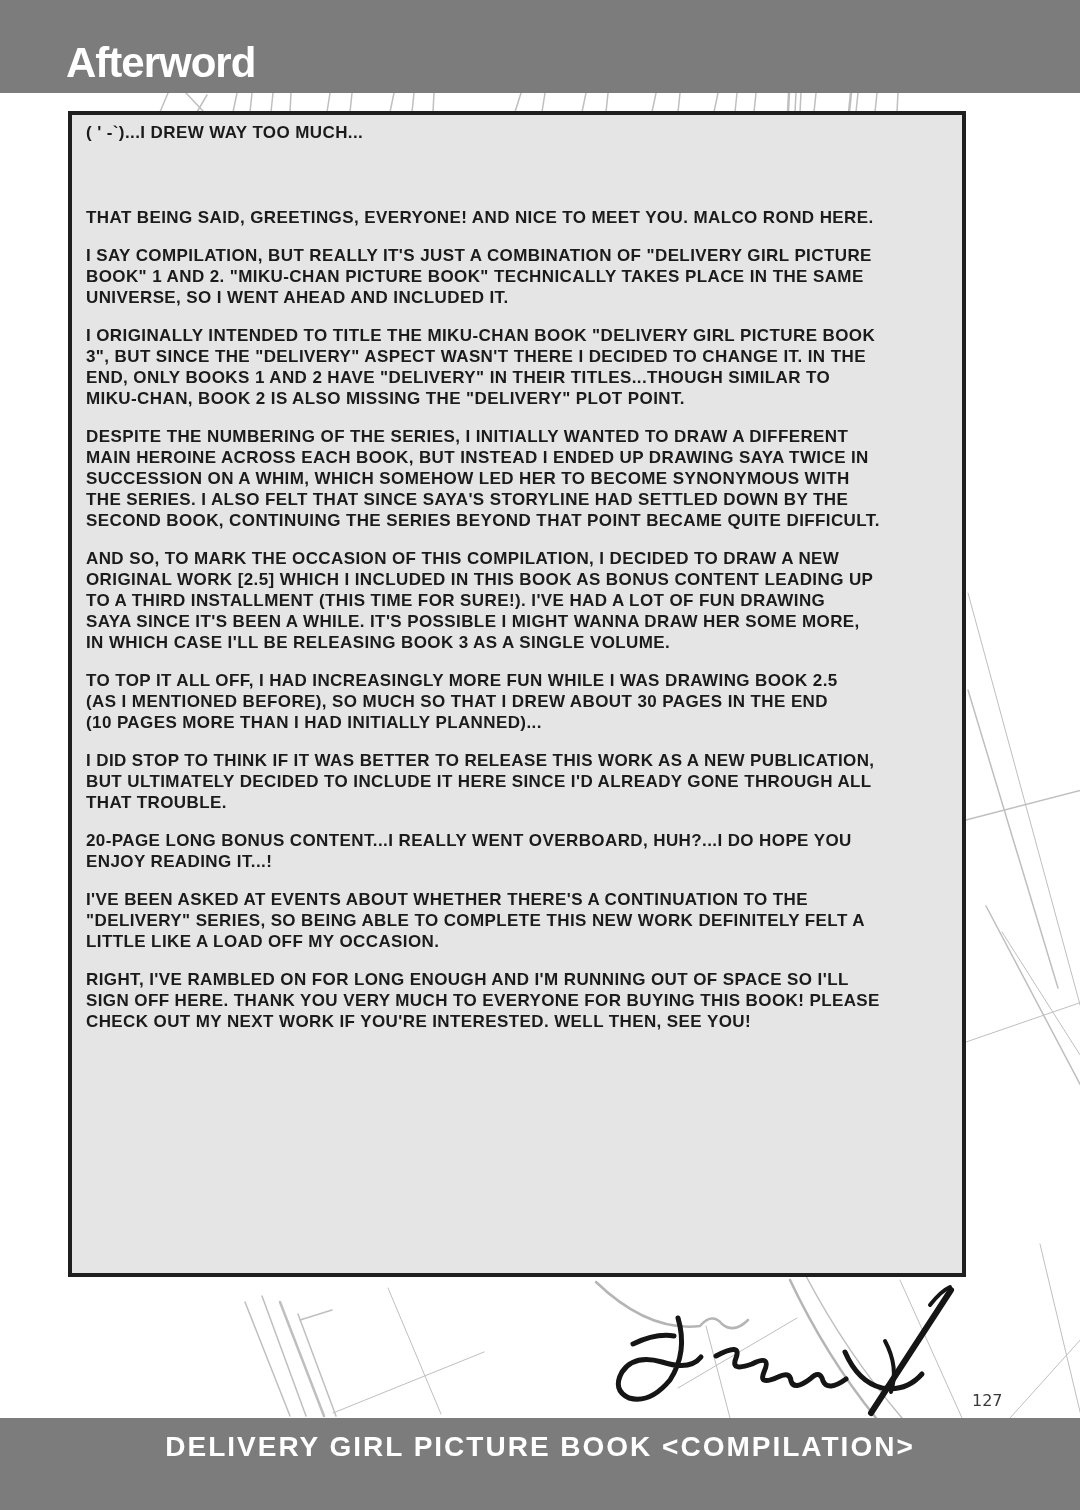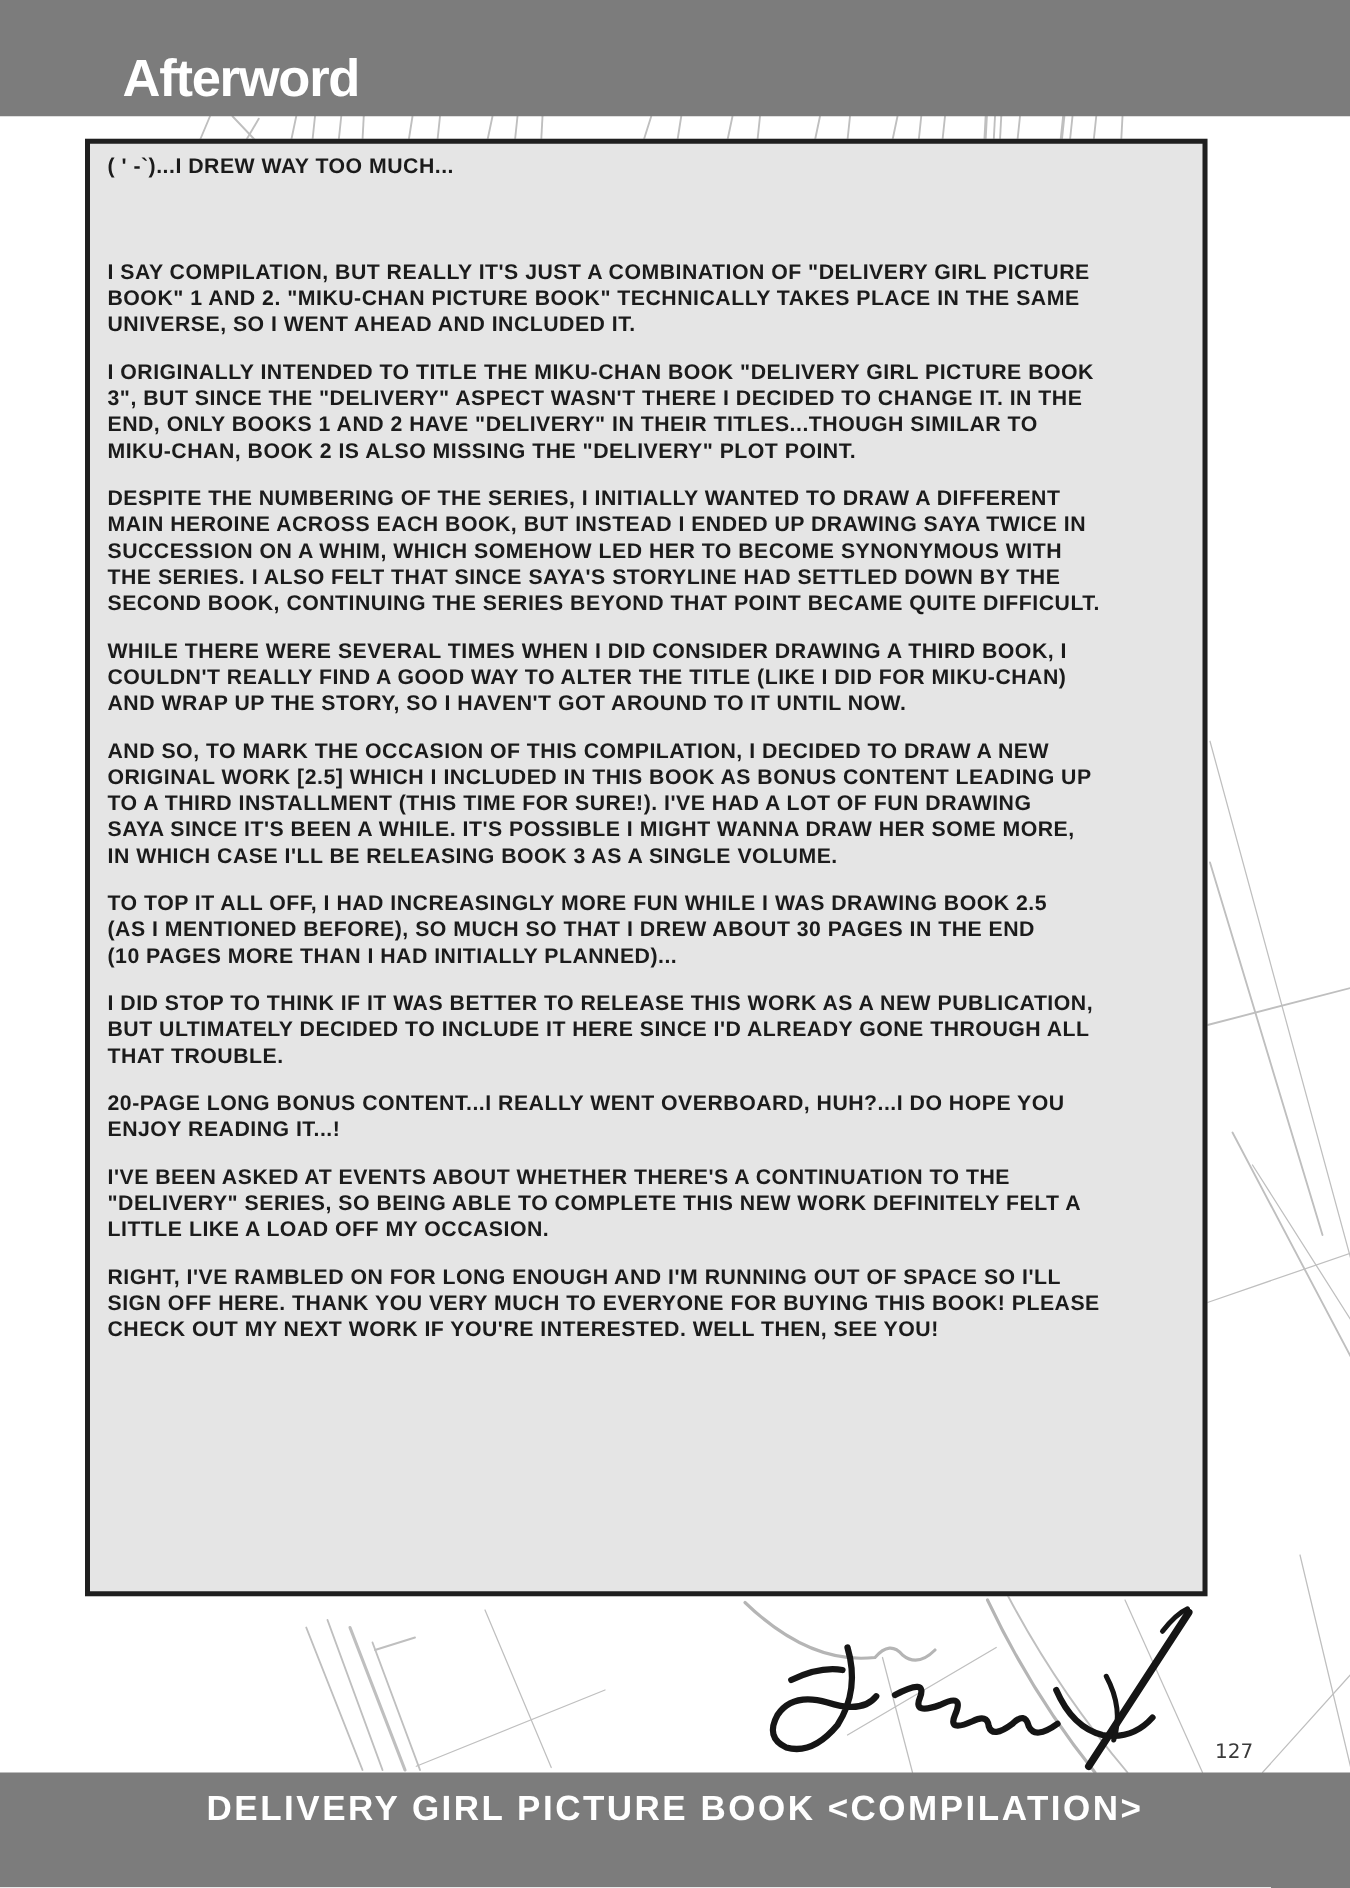--- a/index.html
+++ b/index.html
@@ -14,21 +14,21 @@
   .sketch-layer{
     position:absolute;left:0;top:0;width:1080px;height:1510px;
     z-index:1;
   }
   
   .topbar{
     position:absolute;left:0;top:0;width:1080px;height:93px;
     background:#7c7c7c;z-index:3;
   }
   .topbar h1{
-    margin:0;padding:42px 0 0 98px;
+    margin:0;padding:42px 0 0 66px;
     font-size:42px;line-height:42px;font-weight:bold;
     letter-spacing:-1px;color:#ffffff;
     font-family:"Liberation Sans",sans-serif;
   }
   
   .content-box{
     position:absolute;left:68px;top:111px;width:898px;height:1166px;
     box-sizing:border-box;border:4px solid #1f1f1f;background:#e5e5e5;
     padding:7px 10px 0 14px;z-index:2;
   }
@@ -126,35 +126,33 @@
       <line x1="1040" y1="1244" x2="1082" y2="1420" stroke-width="1"></line>
     </g>
   </svg>
 
   <header class="topbar">
     <h1>Afterword</h1>
   </header>
 
   <main class="content-box">
     <p class="p-first">( ' -`)...I DREW WAY TOO MUCH...</p>
+    <p>THAT BEING SAID, GREETINGS, EVERYONE! AND NICE TO MEET YOU. MALCO ROND HERE.</p>
     <p>I SAY COMPILATION, BUT REALLY IT'S JUST A COMBINATION OF "DELIVERY GIRL PICTURE
 BOOK" 1 AND 2. "MIKU-CHAN PICTURE BOOK" TECHNICALLY TAKES PLACE IN THE SAME
 UNIVERSE, SO I WENT AHEAD AND INCLUDED IT.</p>
     <p>I ORIGINALLY INTENDED TO TITLE THE MIKU-CHAN BOOK "DELIVERY GIRL PICTURE BOOK
 3", BUT SINCE THE "DELIVERY" ASPECT WASN'T THERE I DECIDED TO CHANGE IT. IN THE
 END, ONLY BOOKS 1 AND 2 HAVE "DELIVERY" IN THEIR TITLES...THOUGH SIMILAR TO
 MIKU-CHAN, BOOK 2 IS ALSO MISSING THE "DELIVERY" PLOT POINT.</p>
     <p>DESPITE THE NUMBERING OF THE SERIES, I INITIALLY WANTED TO DRAW A DIFFERENT
 MAIN HEROINE ACROSS EACH BOOK, BUT INSTEAD I ENDED UP DRAWING SAYA TWICE IN
 SUCCESSION ON A WHIM, WHICH SOMEHOW LED HER TO BECOME SYNONYMOUS WITH
 THE SERIES. I ALSO FELT THAT SINCE SAYA'S STORYLINE HAD SETTLED DOWN BY THE
 SECOND BOOK, CONTINUING THE SERIES BEYOND THAT POINT BECAME QUITE DIFFICULT.</p>
-    <p>WHILE THERE WERE SEVERAL TIMES WHEN I DID CONSIDER DRAWING A THIRD BOOK, I
-COULDN'T REALLY FIND A GOOD WAY TO ALTER THE TITLE (LIKE I DID FOR MIKU-CHAN)
-AND WRAP UP THE STORY, SO I HAVEN'T GOT AROUND TO IT UNTIL NOW.</p>
     <p>AND SO, TO MARK THE OCCASION OF THIS COMPILATION, I DECIDED TO DRAW A NEW
 ORIGINAL WORK [2.5] WHICH I INCLUDED IN THIS BOOK AS BONUS CONTENT LEADING UP
 TO A THIRD INSTALLMENT (THIS TIME FOR SURE!). I'VE HAD A LOT OF FUN DRAWING
 SAYA SINCE IT'S BEEN A WHILE. IT'S POSSIBLE I MIGHT WANNA DRAW HER SOME MORE,
 IN WHICH CASE I'LL BE RELEASING BOOK 3 AS A SINGLE VOLUME.</p>
     <p>TO TOP IT ALL OFF, I HAD INCREASINGLY MORE FUN WHILE I WAS DRAWING BOOK 2.5
 (AS I MENTIONED BEFORE), SO MUCH SO THAT I DREW ABOUT 30 PAGES IN THE END
 (10 PAGES MORE THAN I HAD INITIALLY PLANNED)...</p>
     <p>I DID STOP TO THINK IF IT WAS BETTER TO RELEASE THIS WORK AS A NEW PUBLICATION,
 BUT ULTIMATELY DECIDED TO INCLUDE IT HERE SINCE I'D ALREADY GONE THROUGH ALL

